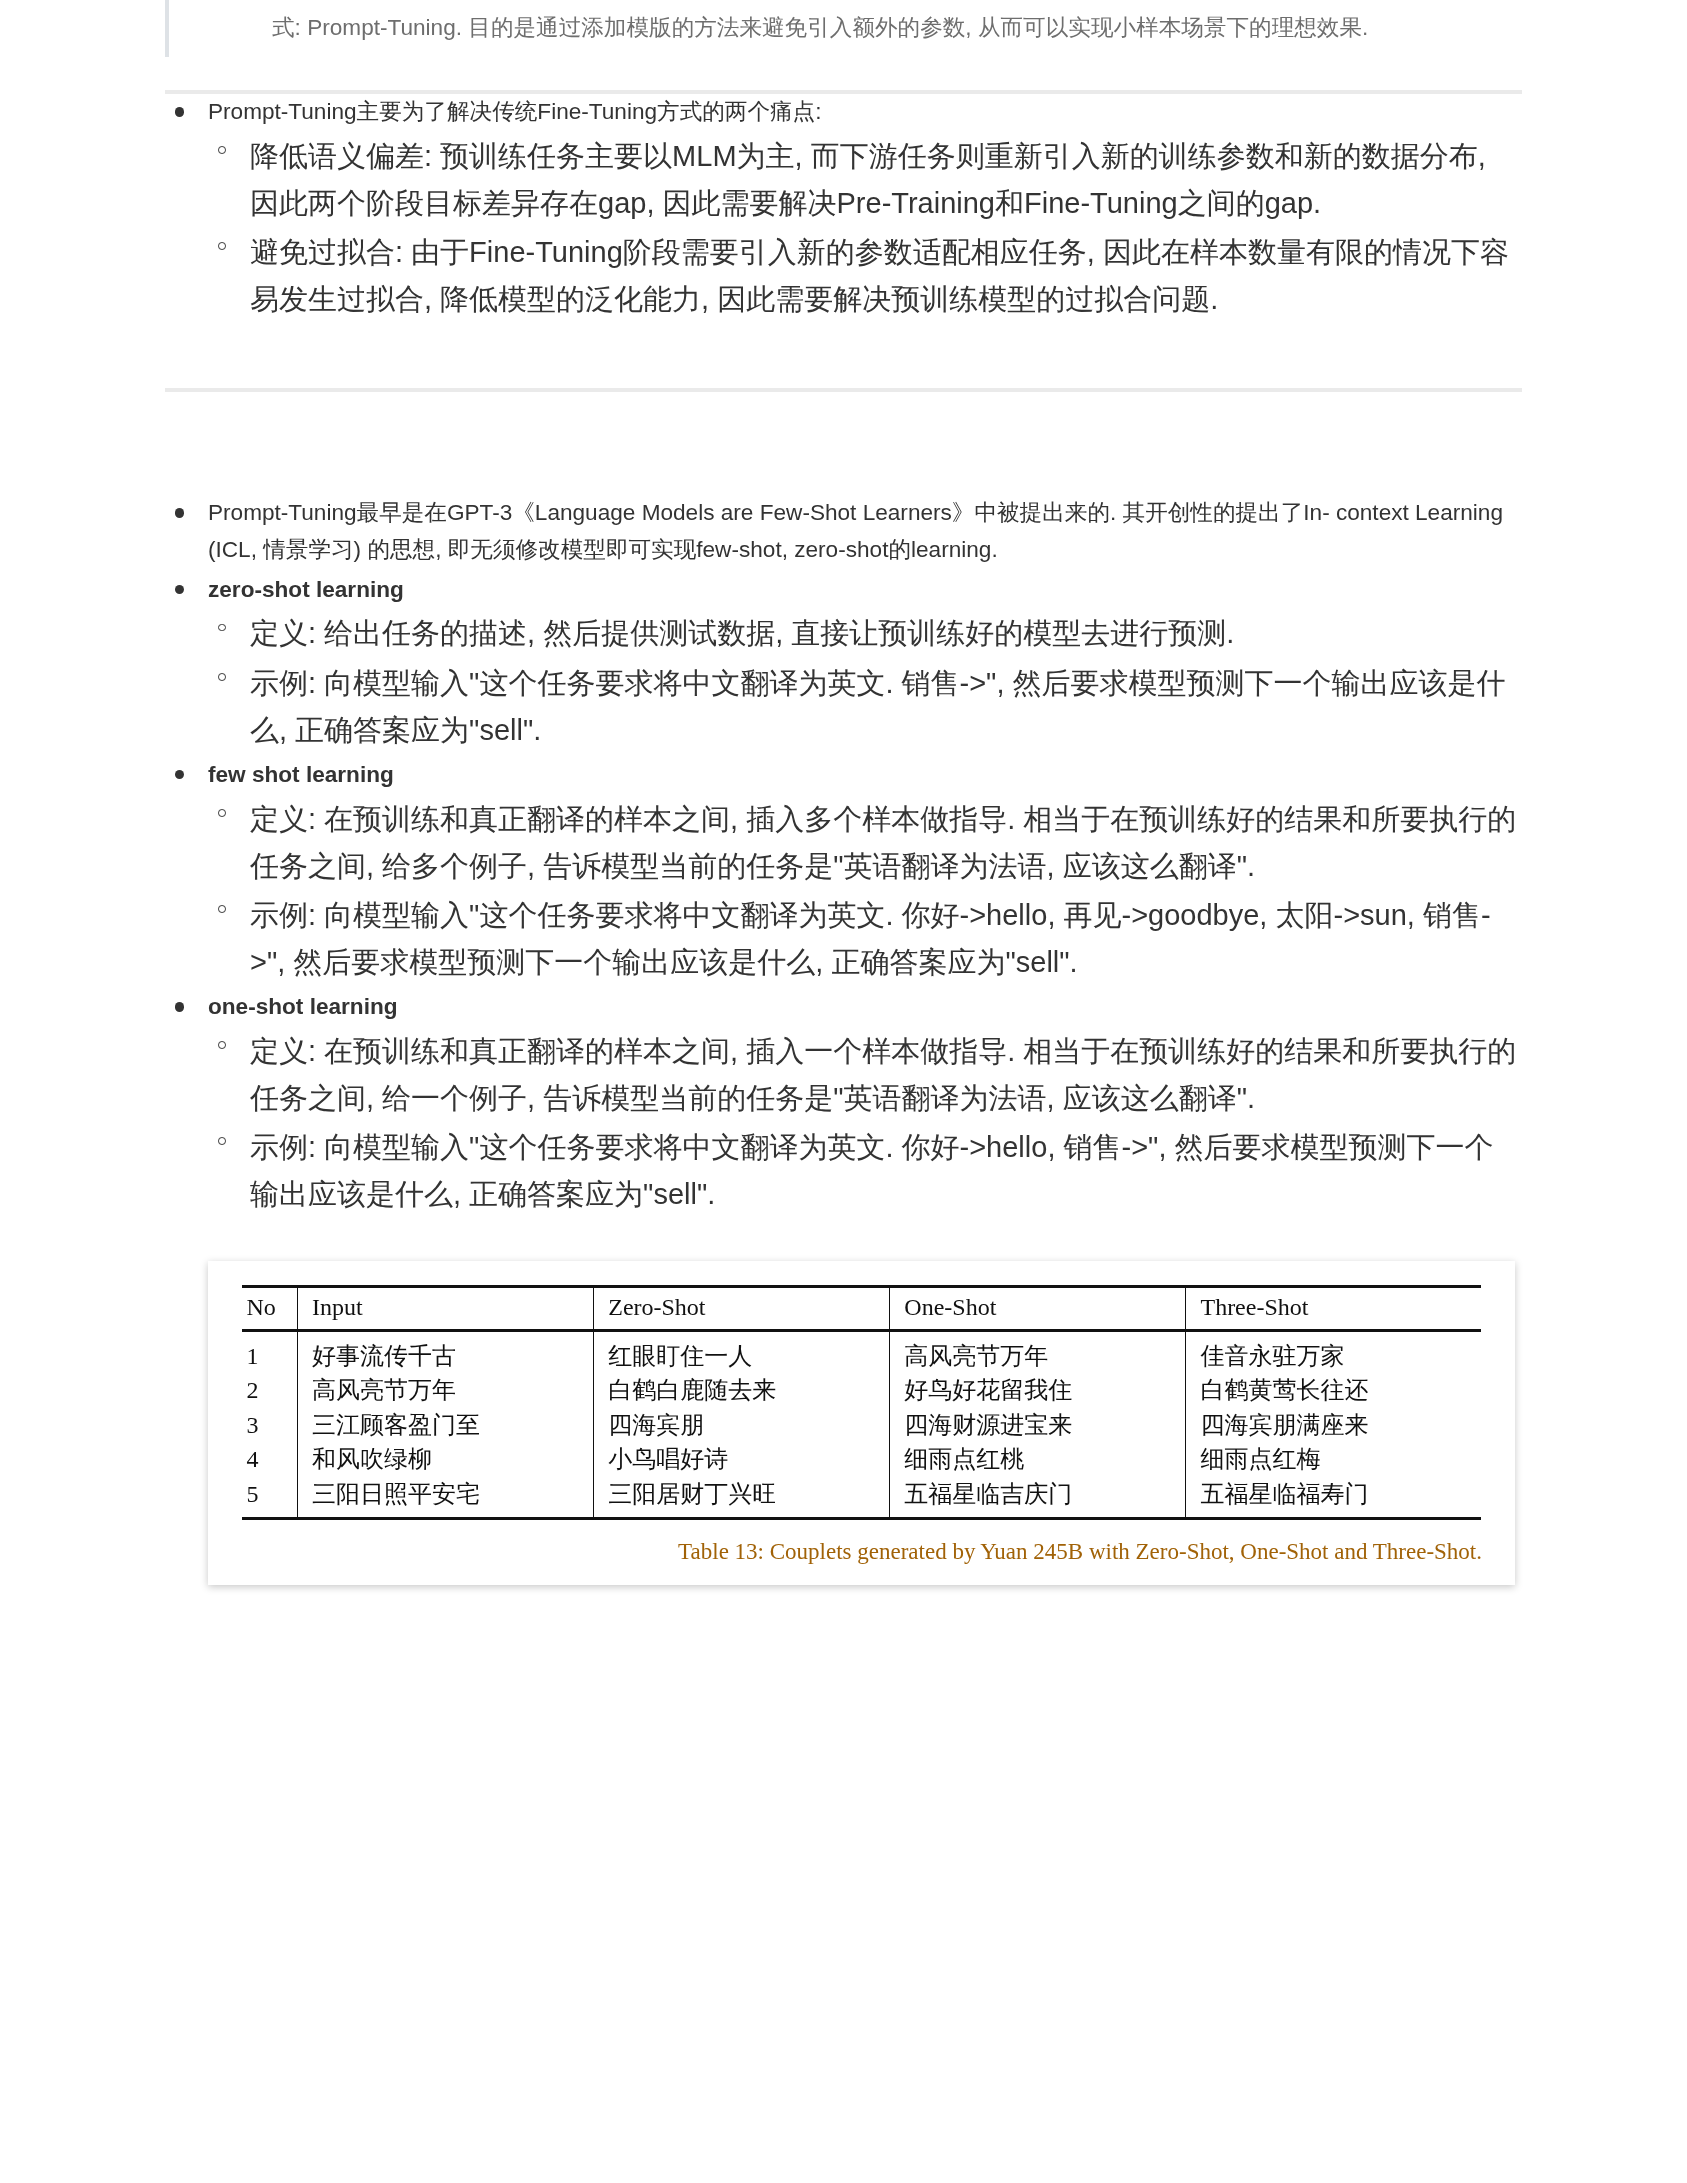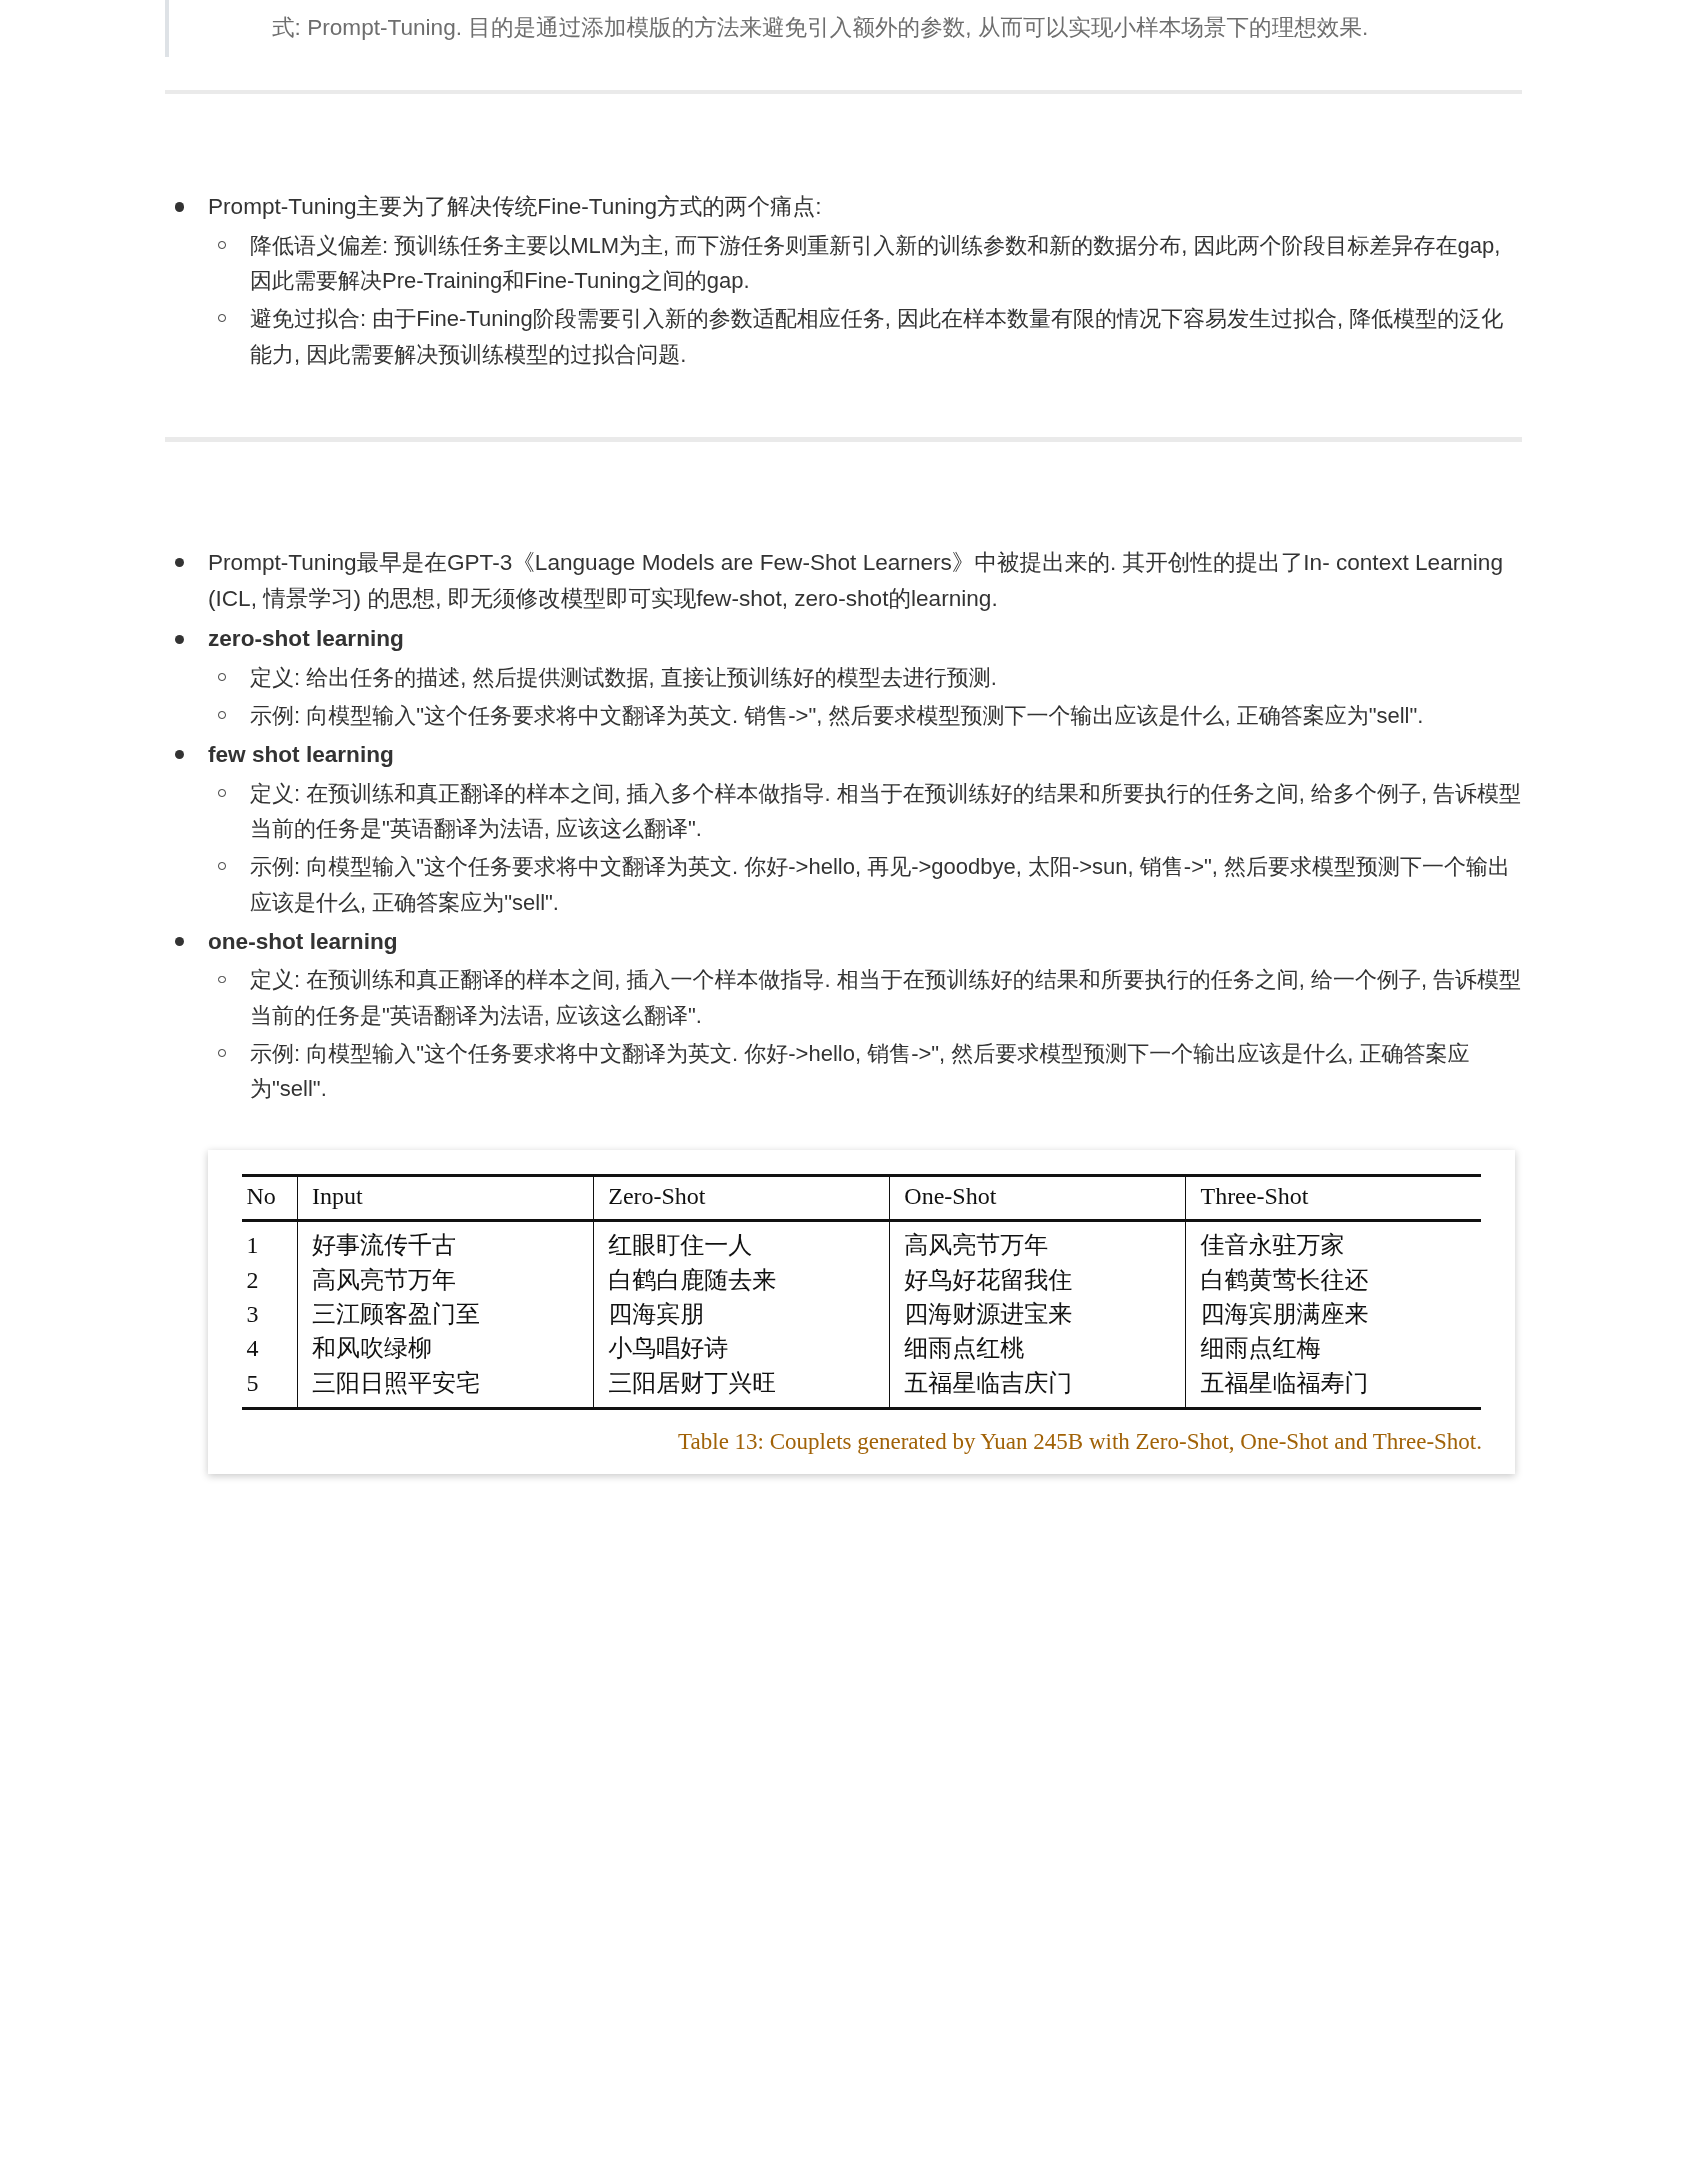--- a/index.html
+++ b/index.html
@@ -73,38 +73,38 @@
   li.l1.bold > .text1 { font-weight: bold; }
 
   ul.lvl2 {
     list-style: none;
     margin: 2.2px 0 0 0;
     padding: 0;
   }
   ul.lvl2 > li.l2 {
     position: relative;
     padding-left: 42px;
-    font-size: 22px;
+    font-size: 29px;
     line-height: 1.62;
     margin: 0 0 2.2px 0;
     color: #333333;
   }
   ul.lvl2 > li.l2 > .marker2 {
     position: absolute;
     left: 10px;
     top: 13.2px;
     width: 7.7px;
     height: 7.7px;
     border-radius: 50%;
     border: 1.7px solid #333333;
     box-sizing: border-box;
     background: transparent;
   }
 
-  .sec-a { padding-top: 95px; }
+  .sec-a { }
   .sec-b { padding-top: 103px; }
 
   
   .figure {
     position: relative;
     margin-top: 43px;
     padding: 14.3px 0 16.5px 0;
     background: #ffffff;
     box-shadow: 0 1.7px 7.7px rgba(0,0,0,0.22);
     width: 1307px;

